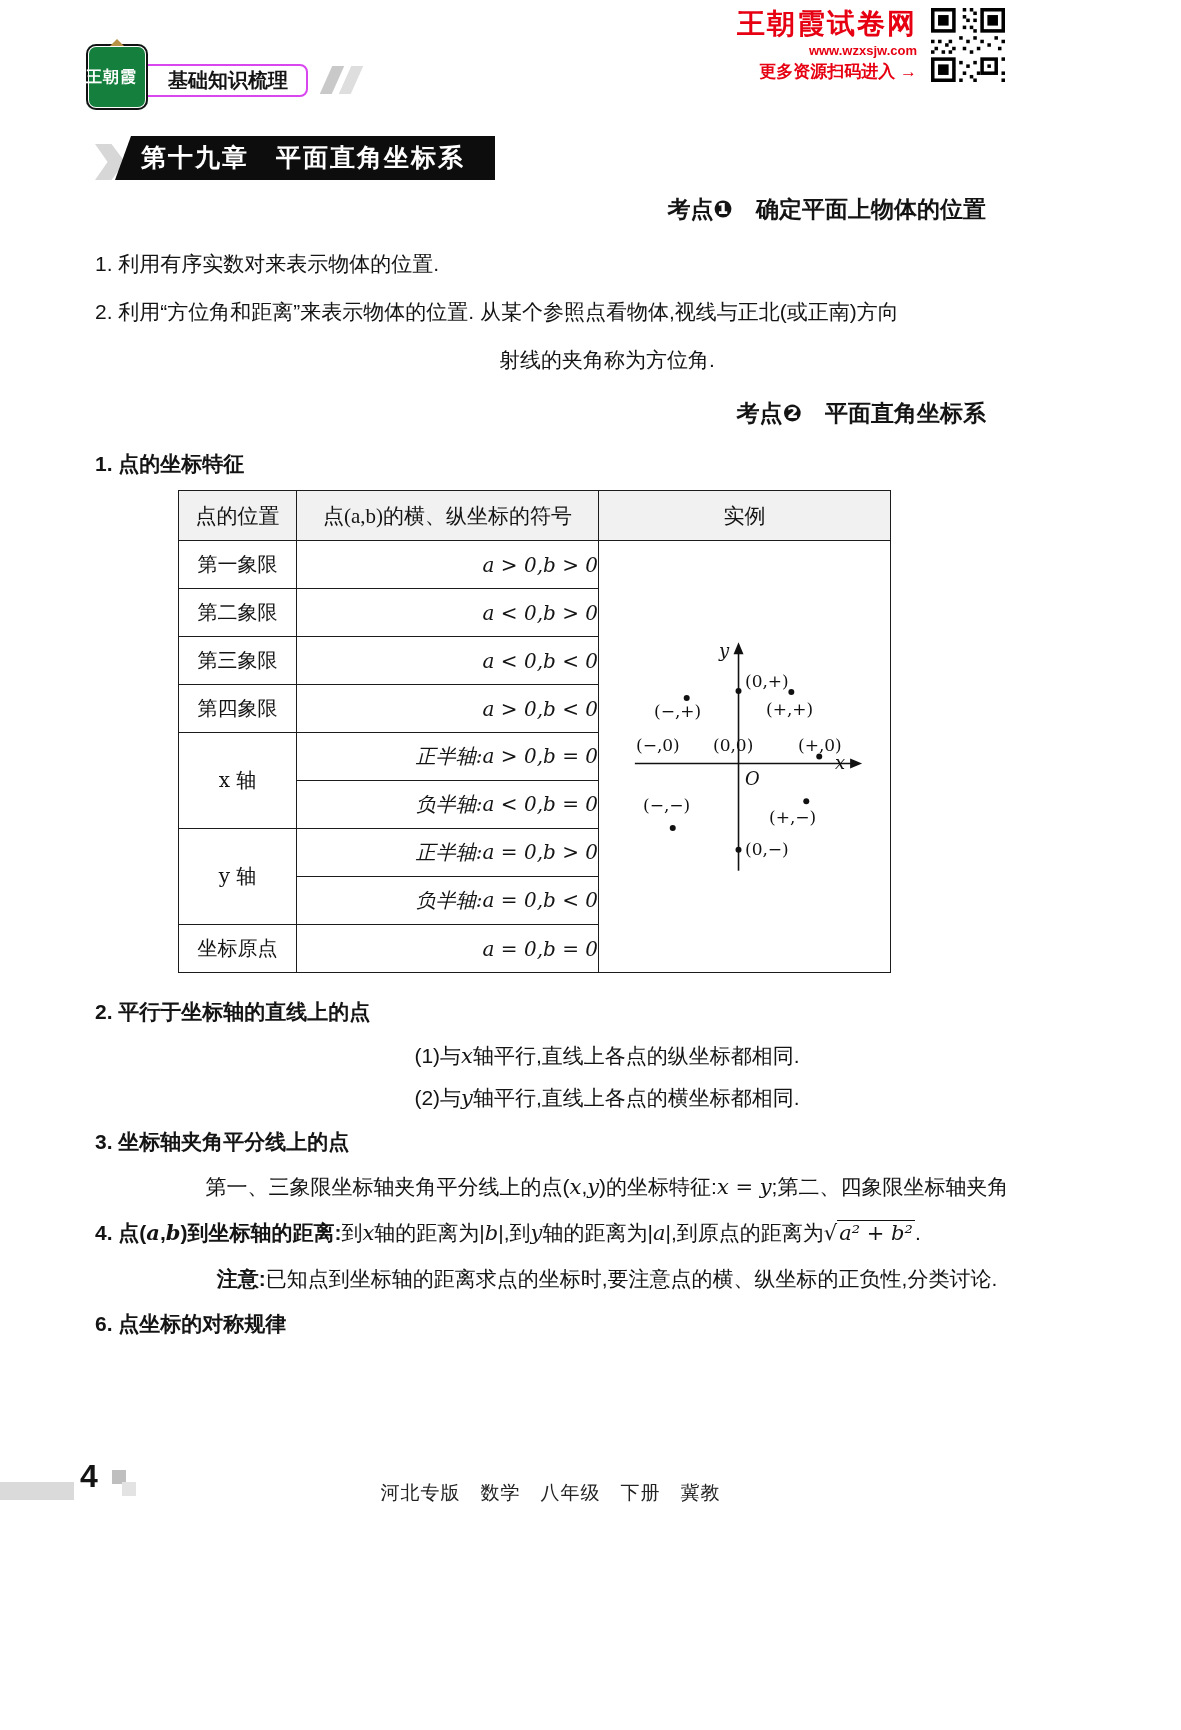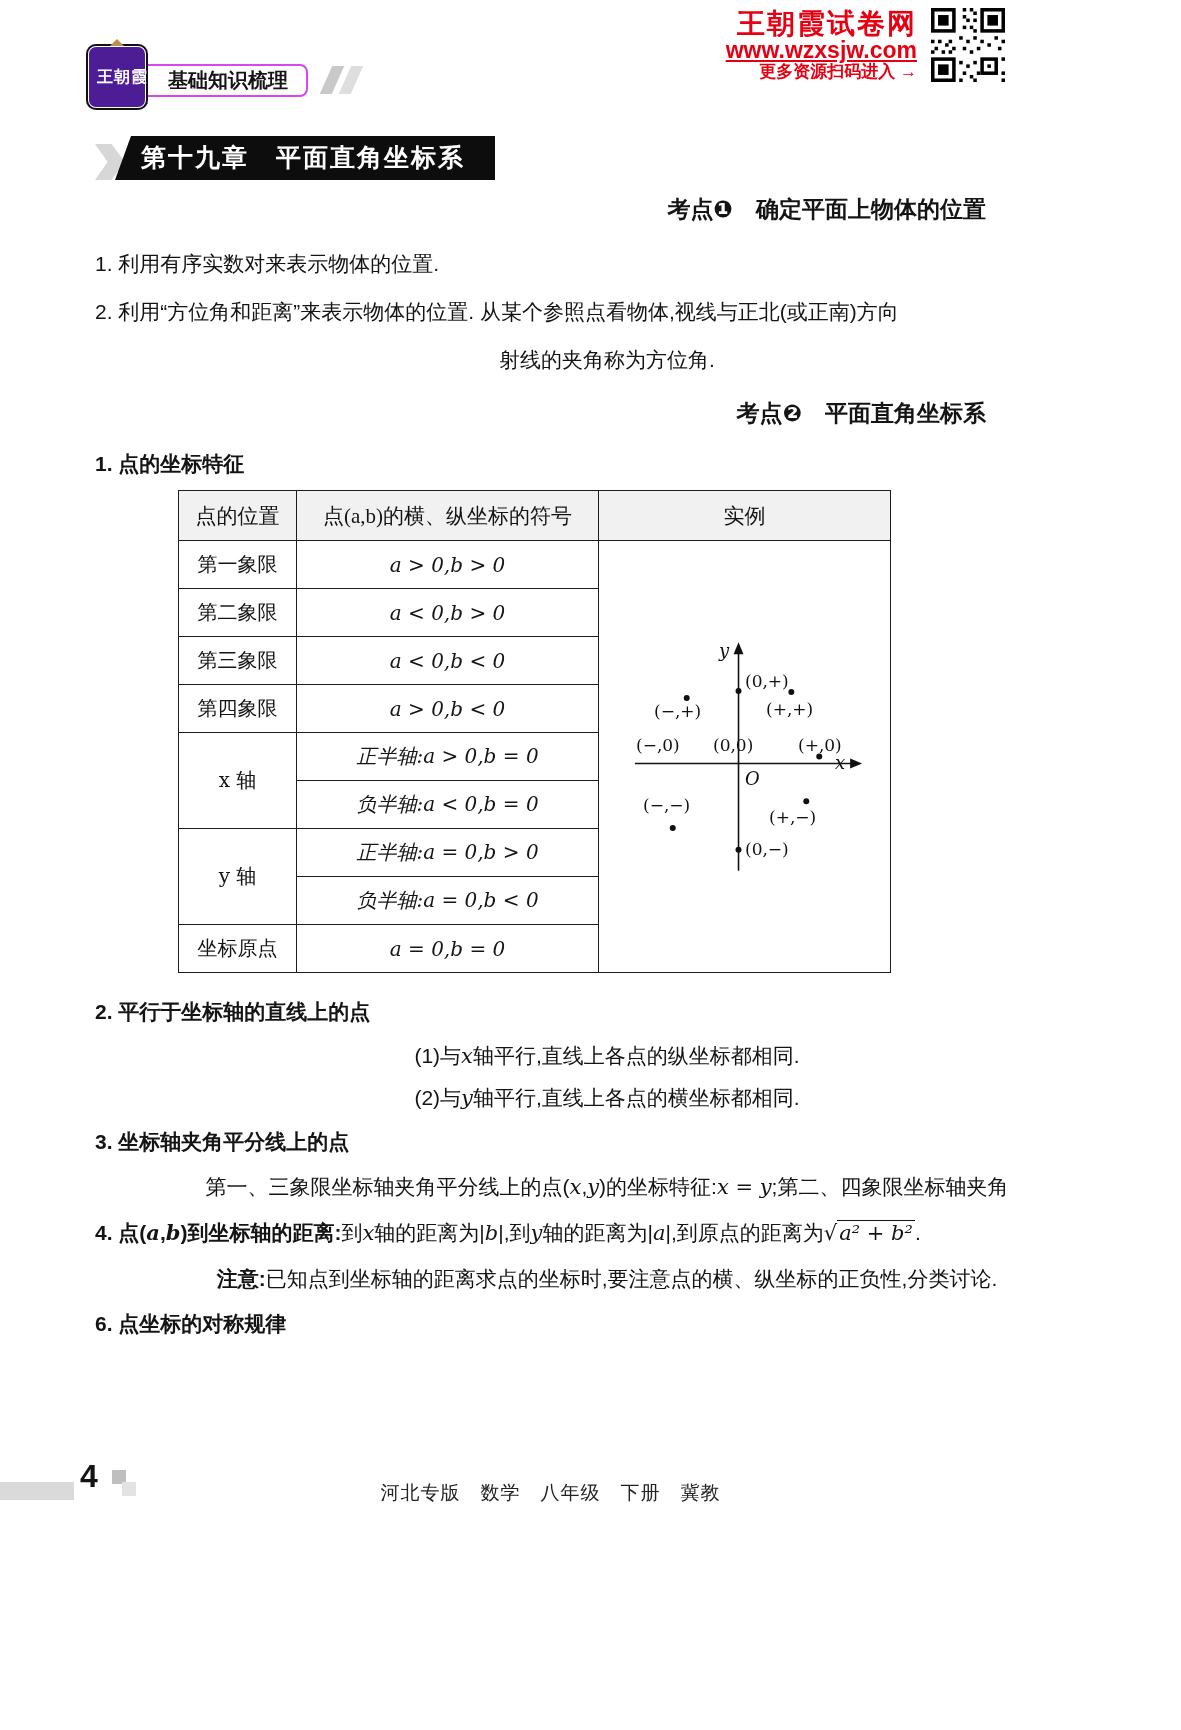--- a/index.html
+++ b/index.html
@@ -4,27 +4,27 @@
 <style>
   * { margin:0; padding:0; box-sizing:border-box; }
   html,body { background:#fff; }
   .page { position:relative; width:1181px; height:1611px; background:#fff; overflow:hidden;
           font-family:"Liberation Sans","DejaVu Sans",sans-serif; color:#141414; }
 
   
   .site-block { position:absolute; top:8px; right:176px; display:flex; align-items:flex-start; gap:14px; }
   .site-text { text-align:right; color:#e60012; }
   .site-brand { font-size:28px; font-weight:bold; font-family:"Liberation Serif","DejaVu Serif",serif; letter-spacing:2px; line-height:32px; }
-  .site-url { font-size:23px; font-weight:bold; line-height:21px;text-decoration:underline; }
+  .site-url { font-size:13px; font-weight:bold; line-height:21px; }
   .site-tag { font-size:17px; font-weight:bold; line-height:22px; }
   .qr { width:74px; height:74px; }
 
   
-  .badge { position:absolute; left:86px; top:44px; width:62px; height:66px; background:#4c1d95;
-           border-radius:10px; display:flex; align-items:center; justify-content:flex-end; z-index:3;
+  .badge { position:absolute; left:86px; top:44px; width:62px; height:66px; background:#15803d;
+           border-radius:10px; display:flex; align-items:center; justify-content:flex-start; z-index:3;
            box-shadow: inset 0 0 0 2px #111, inset 0 0 0 3px #fff; }
   .badge::before { content:""; position:absolute; top:-5px; left:50%; transform:translateX(-50%);
            border-left:7px solid transparent; border-right:7px solid transparent; border-bottom:7px solid #b89245; }
   .badge span { color:#fff; font-family:"Liberation Serif","DejaVu Serif",serif; font-weight:bold; font-size:16px; letter-spacing:1px; }
   .header-tab { position:absolute; left:140px; top:64px; height:33px; padding:0 18px 0 26px;
            border:2px solid #d946ef; border-radius:8px; display:flex; align-items:center;
            font-size:20px; font-weight:bold; background:#fff; z-index:2; }
   .stripes { position:absolute; left:326px; top:66px; display:flex; gap:7px; z-index:1; }
   .stripe { width:12px; height:28px; background:#c9c9c9; transform:skewX(-24deg); }
   .stripe.s2 { background:#dedede; }
@@ -53,21 +53,21 @@
               font-family:"DejaVu Serif","Liberation Serif",serif; font-style:italic; line-height:24px; }
 
   
   .kv-table { border-collapse:collapse; margin:2px 0 16px 83px; }
   .kv-table th, .kv-table td { border:1px solid #1c1c1c; text-align:center; vertical-align:middle; }
   .kv-table th { height:50px; background:#f1f1f1; font-size:21px; font-weight:normal;
                  font-family:"Liberation Serif","DejaVu Serif",serif; }
   .col-pos { width:118px; } .col-sign { width:302px; } .col-ex { width:292px; }
   .kv-table td { height:48px; font-size:20px; }
   td.pos-cell { font-family:"DejaVu Serif","Liberation Serif",serif; }
-  td.sign-cell { font-family:"DejaVu Serif","Liberation Serif",serif; font-style:italic; }
+  td.sign-cell { font-family:"DejaVu Serif","Liberation Serif",serif; font-style:italic;text-align:right; }
   td.example-cell { position:relative; padding:0; }
 
   
   .diagram { position:absolute; inset:0; }
   .axes { position:absolute; left:0; top:0; width:100%; height:100%; }
   .dl { position:absolute; font-family:"DejaVu Serif","Liberation Serif",serif; font-size:17px;
         line-height:20px; white-space:nowrap; color:#111; }
   .ly{left:120px;top:100px;font-style:italic;font-size:18px;}
   .lx{left:236px;top:212px;font-style:italic;font-size:18px;}
   .lo{left:146px;top:228px;font-style:italic;font-size:18px;}

